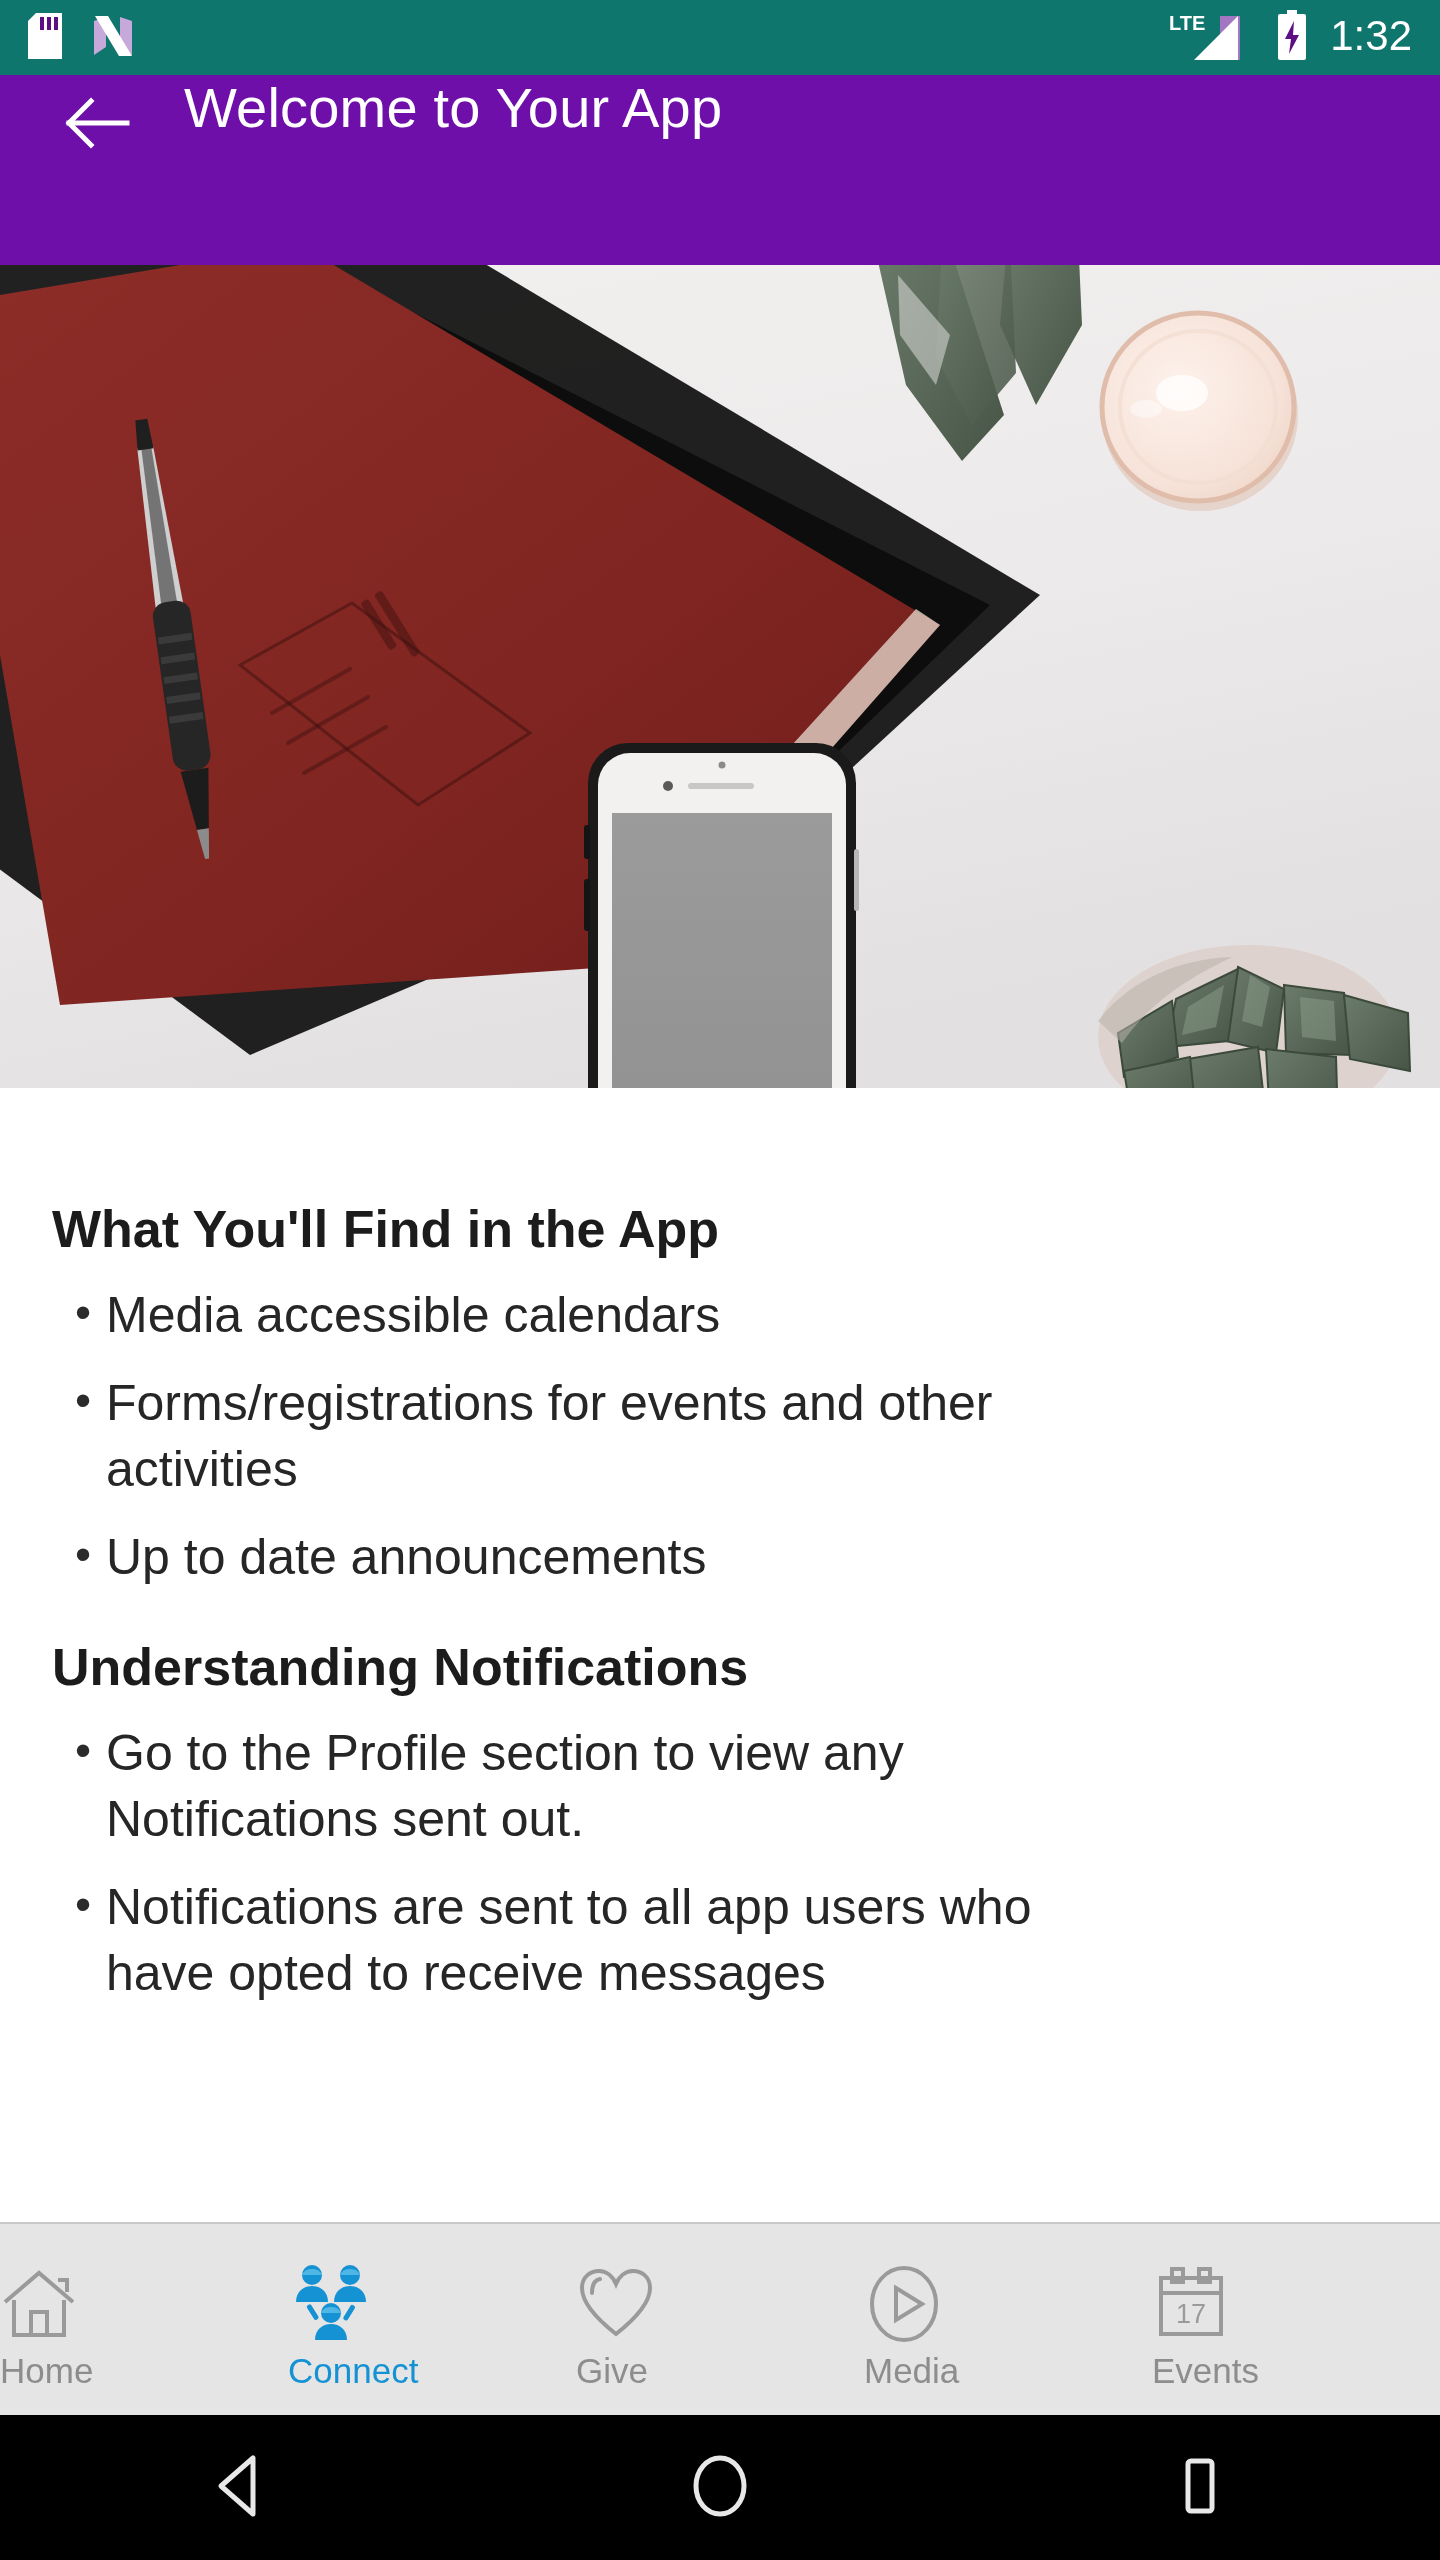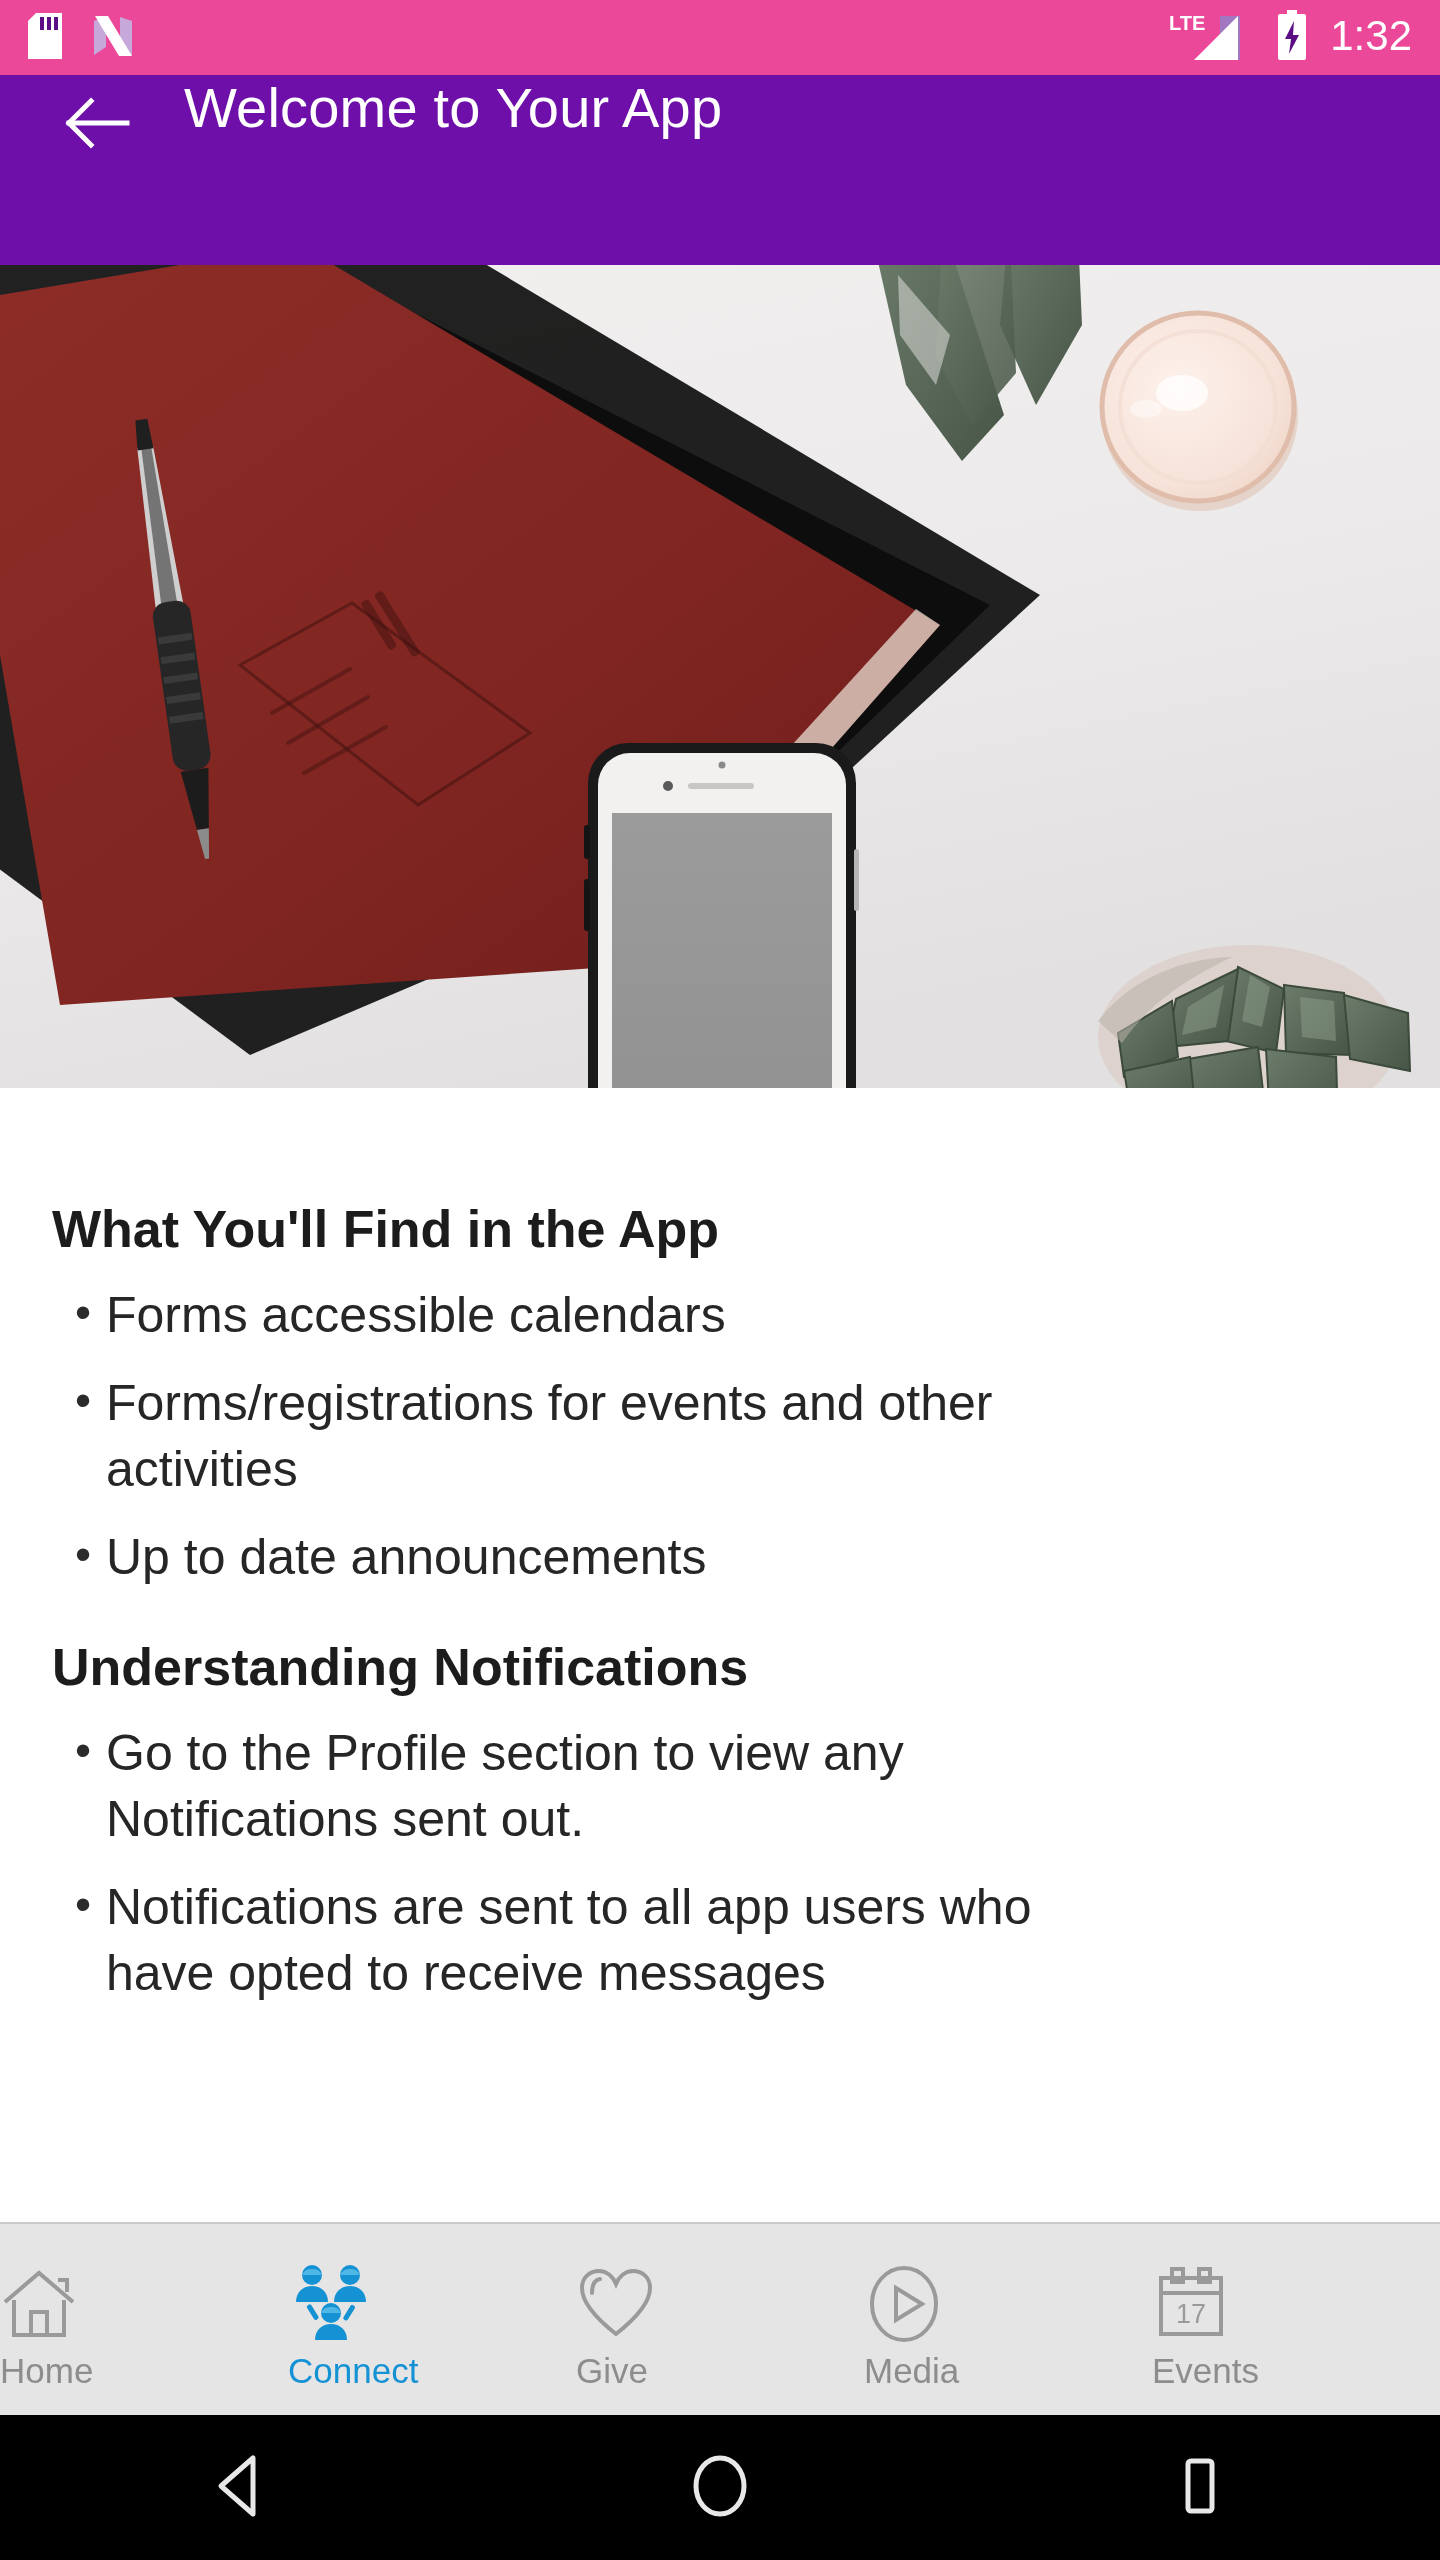--- a/index.html
+++ b/index.html
@@ -7,21 +7,21 @@
     width:1440px; height:2560px;
     background:#ffffff;
     font-family:"Liberation Sans", sans-serif;
     overflow:hidden;
   }
   .device { position:relative; width:1440px; height:2560px; overflow:hidden; background:#fff; }
 
   
   .statusbar {
     position:absolute; top:0; left:0; width:1440px; height:75px;
-    background:#ec4899; display:flex; align-items:center;
+    background:#0f766e; display:flex; align-items:center;
     padding:0 28px;
   }
   .sb-left { display:flex; align-items:center; gap:26px; }
   .sb-right { margin-left:auto; display:flex; align-items:center; gap:22px; }
   .sb-time {
     color:#fff; font-size:42px; font-weight:400; letter-spacing:0px;
     line-height:1; padding-bottom:3px;
   }
   .ico { display:block; }
 
@@ -277,21 +277,21 @@
       </g>
     </svg>
   </div>
 
   <div class="content">
 
     <div class="sec-heading">What You'll Find in the App</div>
     <ul class="blist">
       <li class="bitem">
         <span class="bullet">•</span>
-        <span class="btext">Forms accessible calendars</span>
+        <span class="btext">Media accessible calendars</span>
       </li>
       <li class="bitem">
         <span class="bullet">•</span>
         <span class="btext">Forms/registrations for events and other activities</span>
       </li>
       <li class="bitem">
         <span class="bullet">•</span>
         <span class="btext">Up to date announcements</span>
       </li>
     </ul>

